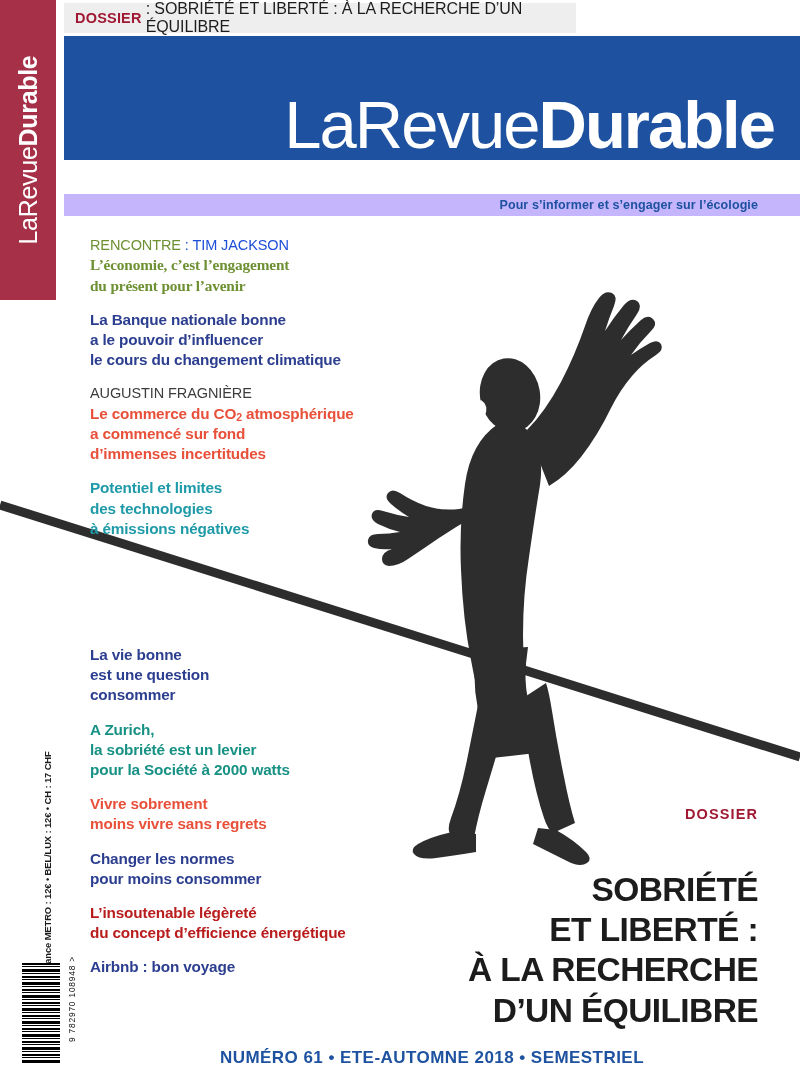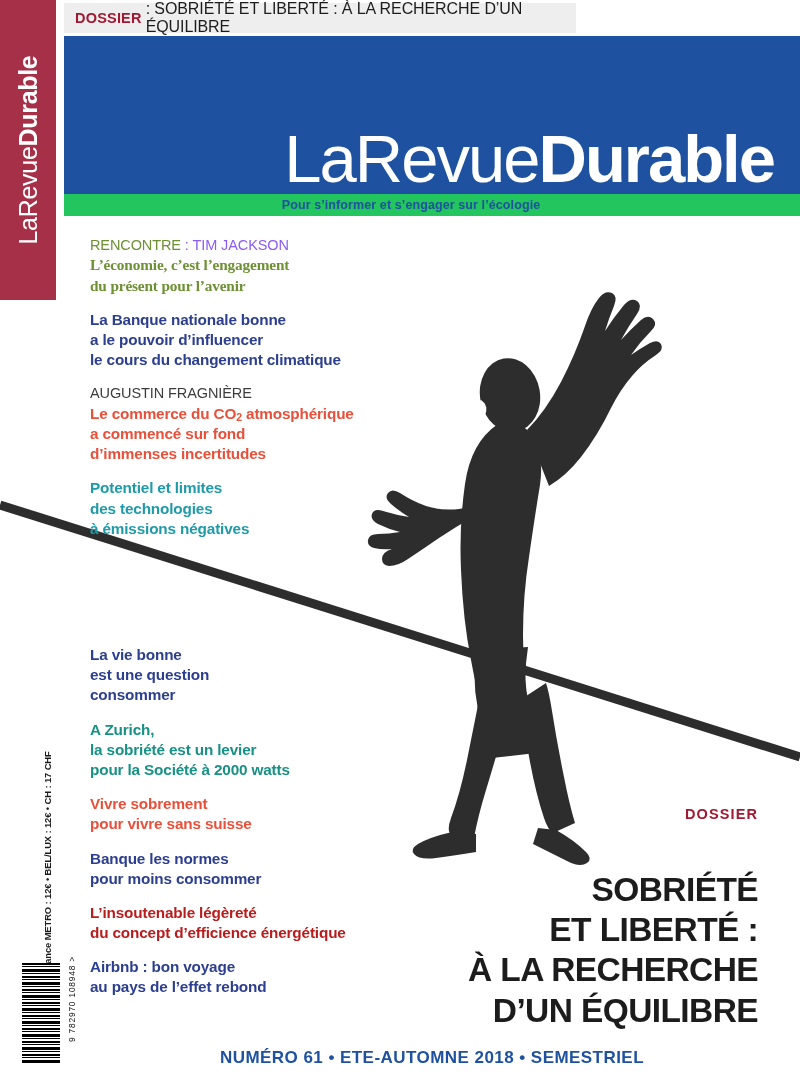--- a/index.html
+++ b/index.html
@@ -75,21 +75,21 @@
     letter-spacing: -0.1px;
     margin-left: 4px;
   }
 
   
   .masthead {
     position: absolute;
     left: 64px;
     top: 36px;
     width: 736px;
-    height: 158px;
+    height: 124px;
     background: #1e52a0;
   }
   .masthead-title {
     position: absolute;
     right: 26px;
     bottom: 2px;
     color: #ffffff;
     font-size: 67px;
     line-height: 1;
     letter-spacing: -2.0px;
@@ -97,24 +97,24 @@
   }
   .masthead-title .mt-light { font-weight: 300; }
   .masthead-title .mt-bold  { font-weight: 700; }
 
   .tagline-band {
     position: absolute;
     left: 64px;
     top: 194px;
     width: 736px;
     height: 22px;
-    background: #22c55e;
+    background: #c4b5fd;
     display: flex;
     align-items: center;
-    justify-content: center;
+    justify-content: flex-end;
     padding-right: 42px;
     box-sizing: border-box;
   }
   .tagline-band .tg {
     color: #1e52a0;
     font-weight: 700;
     font-size: 12.5px;
     letter-spacing: 0.1px;
   }
 
@@ -391,21 +391,21 @@
                q -3 -19 -6 -28 z"></path>
 
       <path d="M 452 832 q -22 5 -34 12 q -8 5 -4 10 q 5 6 22 4 q 22 -3 40 -6 l 0 -18 z"></path>
 
       <path d="M 556 830 q 18 10 30 22 q 7 7 1 11 q -7 5 -20 -2 q -18 -9 -34 -17 l 5 -16 z"></path>
     </g>
   </svg>
 
   <div class="headlines-top">
       <div class="hl-group">
-        <div class="hl-kicker"><span style="color: rgb(109, 144, 51);">RENCONTRE</span><span style="color: #8b5cf6; margin-top: 16px;"> : TIM JACKSON</span></div>
+        <div class="hl-kicker"><span style="color: rgb(109, 144, 51);">RENCONTRE</span><span style="color: #1d4ed8; margin-top: 16px;"> : TIM JACKSON</span></div>
         <div class="hl-title" style="color: rgb(109, 144, 51); font-family: Liberation Serif, serif;">
           <div>L’économie, c’est l’engagement</div>
           <div>du présent pour l’avenir</div>
         </div>
       </div>
       <div class="hl-group">
         <div class="hl-title" style="color: rgb(44, 62, 143);">
           <div>La Banque nationale bonne</div>
           <div>a le pouvoir d’influencer</div>
           <div>le cours du changement climatique</div>
@@ -439,39 +439,38 @@
       <div class="hl-group">
         <div class="hl-title" style="color: rgb(23, 145, 132);">
           <div>A Zurich,</div>
           <div>la sobriété est un levier</div>
           <div>pour la Société à 2000 watts</div>
         </div>
       </div>
       <div class="hl-group">
         <div class="hl-title" style="color: rgb(232, 80, 58);">
           <div>Vivre sobrement</div>
-          <div>pour vivre sans suisse</div>
+          <div>moins vivre sans regrets</div>
         </div>
       </div>
       <div class="hl-group">
         <div class="hl-title" style="color: rgb(44, 62, 143);">
-          <div>Banque les normes</div>
+          <div>Changer les normes</div>
           <div>pour moins consommer</div>
         </div>
       </div>
       <div class="hl-group">
         <div class="hl-title" style="color: #b91c1c;">
           <div>L’insoutenable légèreté</div>
           <div>du concept d’efficience énergétique</div>
         </div>
       </div>
       <div class="hl-group">
         <div class="hl-title" style="color: rgb(44, 62, 143);">
           <div>Airbnb : bon voyage</div>
-          <div>au pays de l’effet rebond</div>
         </div>
       </div>
     </div>
 
   <div class="dossier-block">
     <div class="dossier-kicker">DOSSIER</div>
     <div class="dossier-title">
         <div>SOBRIÉTÉ</div>
         <div>ET LIBERTÉ :</div>
         <div>À LA RECHERCHE</div>

